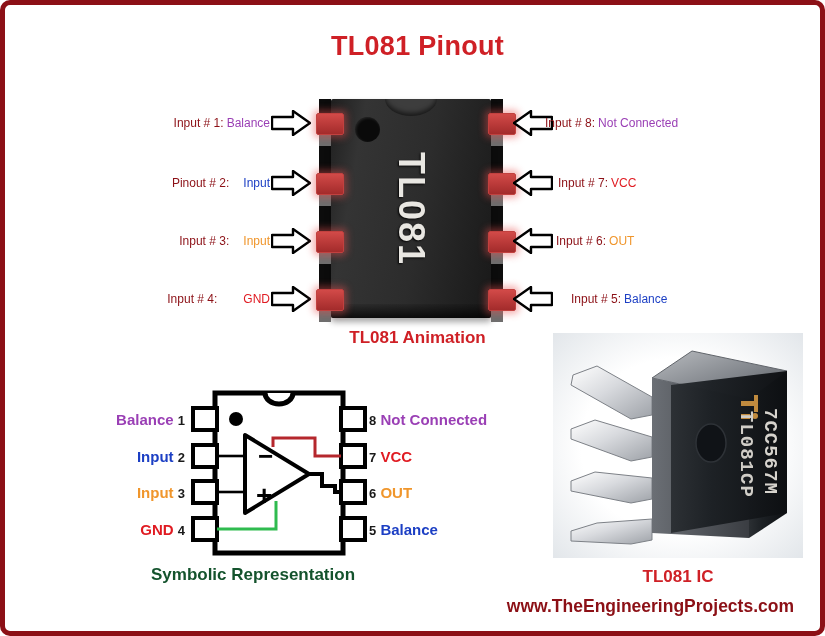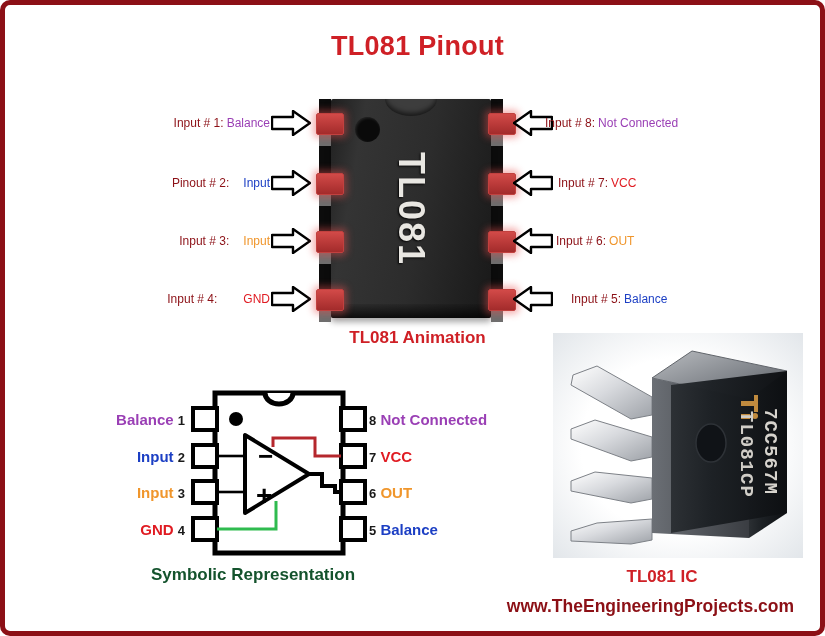--- a/index.html
+++ b/index.html
@@ -167,21 +167,21 @@
   }
 
   
   #photo { position: absolute; left: 548px; top: 328px; width: 250px; height: 225px; }
   #photo-glow{
     position:absolute; left:0; top:0; width:250px; height:225px;
     background: radial-gradient(ellipse at 50% 50%, #ffffff 55%, #e2e6ea 100%);
   }
   #photo-caption {
     position: absolute;
-    left: 562px;
+    left: 578px;
     top: 562px;
     width: 190px;
     text-align: center;
     font-size: 17px;
     font-weight: bold;
     color: #cf2026;
   }
 
   
   #url {

